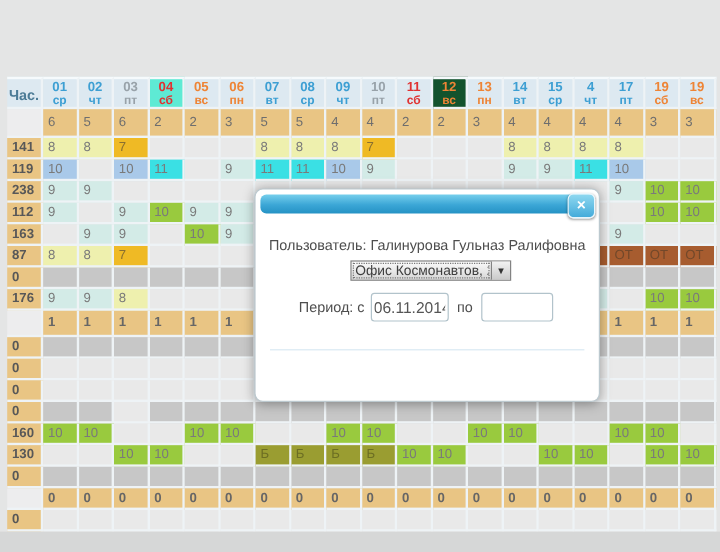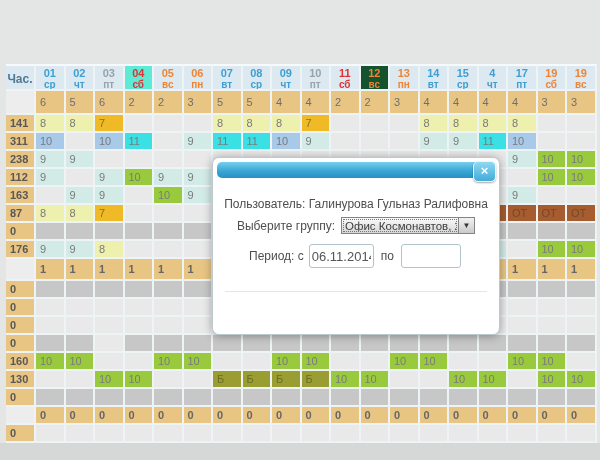--- a/index.html
+++ b/index.html
@@ -210,21 +210,21 @@
     <div class="cell h-data c-gold" style="background: rgb(239, 186, 37);">7</div>
     <div class="cell h-data c-empty" style="background: rgb(233, 233, 233);"></div>
     <div class="cell h-data c-empty" style="background: rgb(233, 233, 233);"></div>
     <div class="cell h-data c-empty" style="background: rgb(233, 233, 233);"></div>
     <div class="cell h-data c-yellow" style="background: rgb(238, 240, 174);">8</div>
     <div class="cell h-data c-yellow" style="background: rgb(238, 240, 174);">8</div>
     <div class="cell h-data c-yellow" style="background: rgb(238, 240, 174);">8</div>
     <div class="cell h-data c-yellow" style="background: rgb(238, 240, 174);">8</div>
     <div class="cell h-data c-empty" style="background: rgb(233, 233, 233);"></div>
     <div class="cell h-data c-empty" style="background: rgb(233, 233, 233);"></div>
-    <div class="cell h-data rowhead" style="background: rgb(233, 197, 132);">311</div>
+    <div class="cell h-data rowhead" style="background: rgb(233, 197, 132);">119</div>
     <div class="cell h-data c-blue" style="background: rgb(169, 201, 233);">10</div>
     <div class="cell h-data c-empty" style="background: rgb(233, 233, 233);"></div>
     <div class="cell h-data c-blue" style="background: rgb(169, 201, 233);">10</div>
     <div class="cell h-data c-cyan" style="background: rgb(58, 224, 228);">11</div>
     <div class="cell h-data c-empty" style="background: rgb(233, 233, 233);"></div>
     <div class="cell h-data c-palecyan" style="background: rgb(211, 235, 231);">9</div>
     <div class="cell h-data c-cyan" style="background: rgb(58, 224, 228);">11</div>
     <div class="cell h-data c-cyan" style="background: rgb(58, 224, 228);">11</div>
     <div class="cell h-data c-blue" style="background: rgb(169, 201, 233);">10</div>
     <div class="cell h-data c-palecyan" style="background: rgb(211, 235, 231);">9</div>
@@ -563,21 +563,20 @@
 <div id="dialog">
   <div class="bar"></div>
   <div class="close">×</div>
 
   <div class="dlg-line line-user">
     <span>Пользователь:</span>
     <span>Галинурова Гульназ Ралифовна</span>
   </div>
 
   <div class="dlg-line line-group">
-    <span>Выберите группу:</span>
     <div class="selectbox">
       <div class="sel-text">Офис Космонавтов, 22</div>
       <div class="sel-arrow">▼</div>
     </div>
   </div>
 
   <div class="dlg-line line-period">
     <span class="lbl1">Период: с</span>
     <input class="pinput p-from" value="06.11.2014" style="">
     <span class="lbl-po">по</span>

